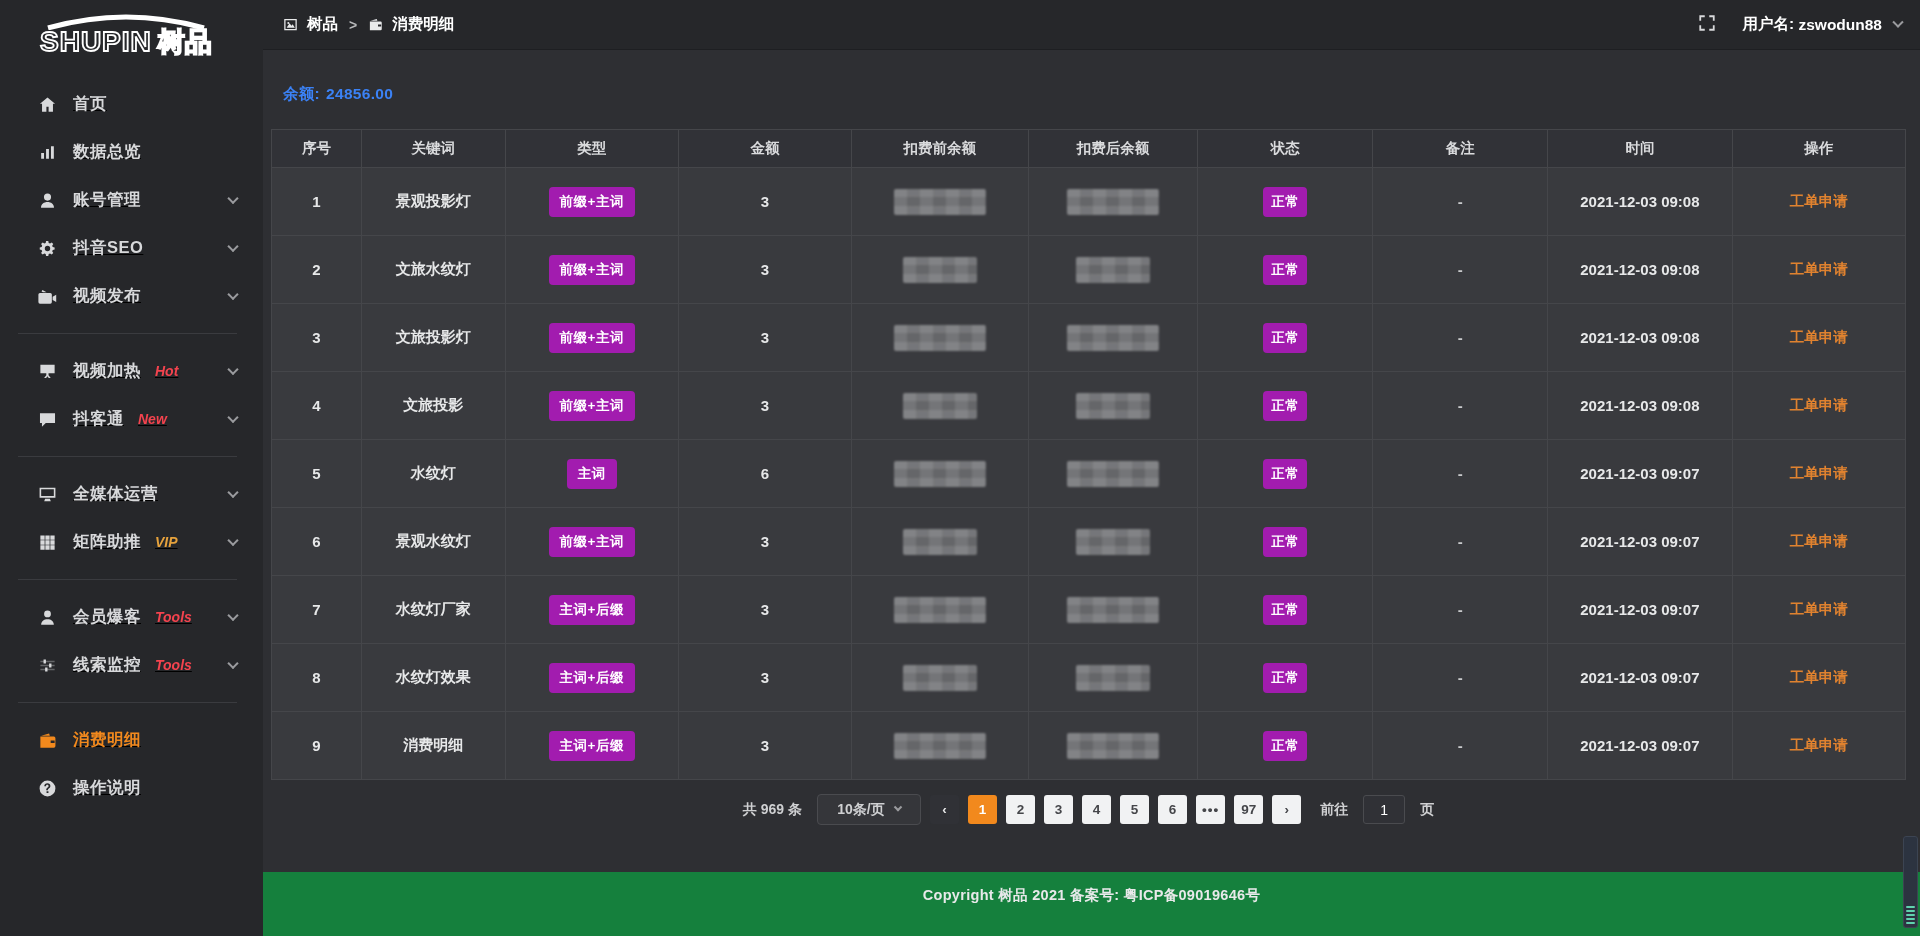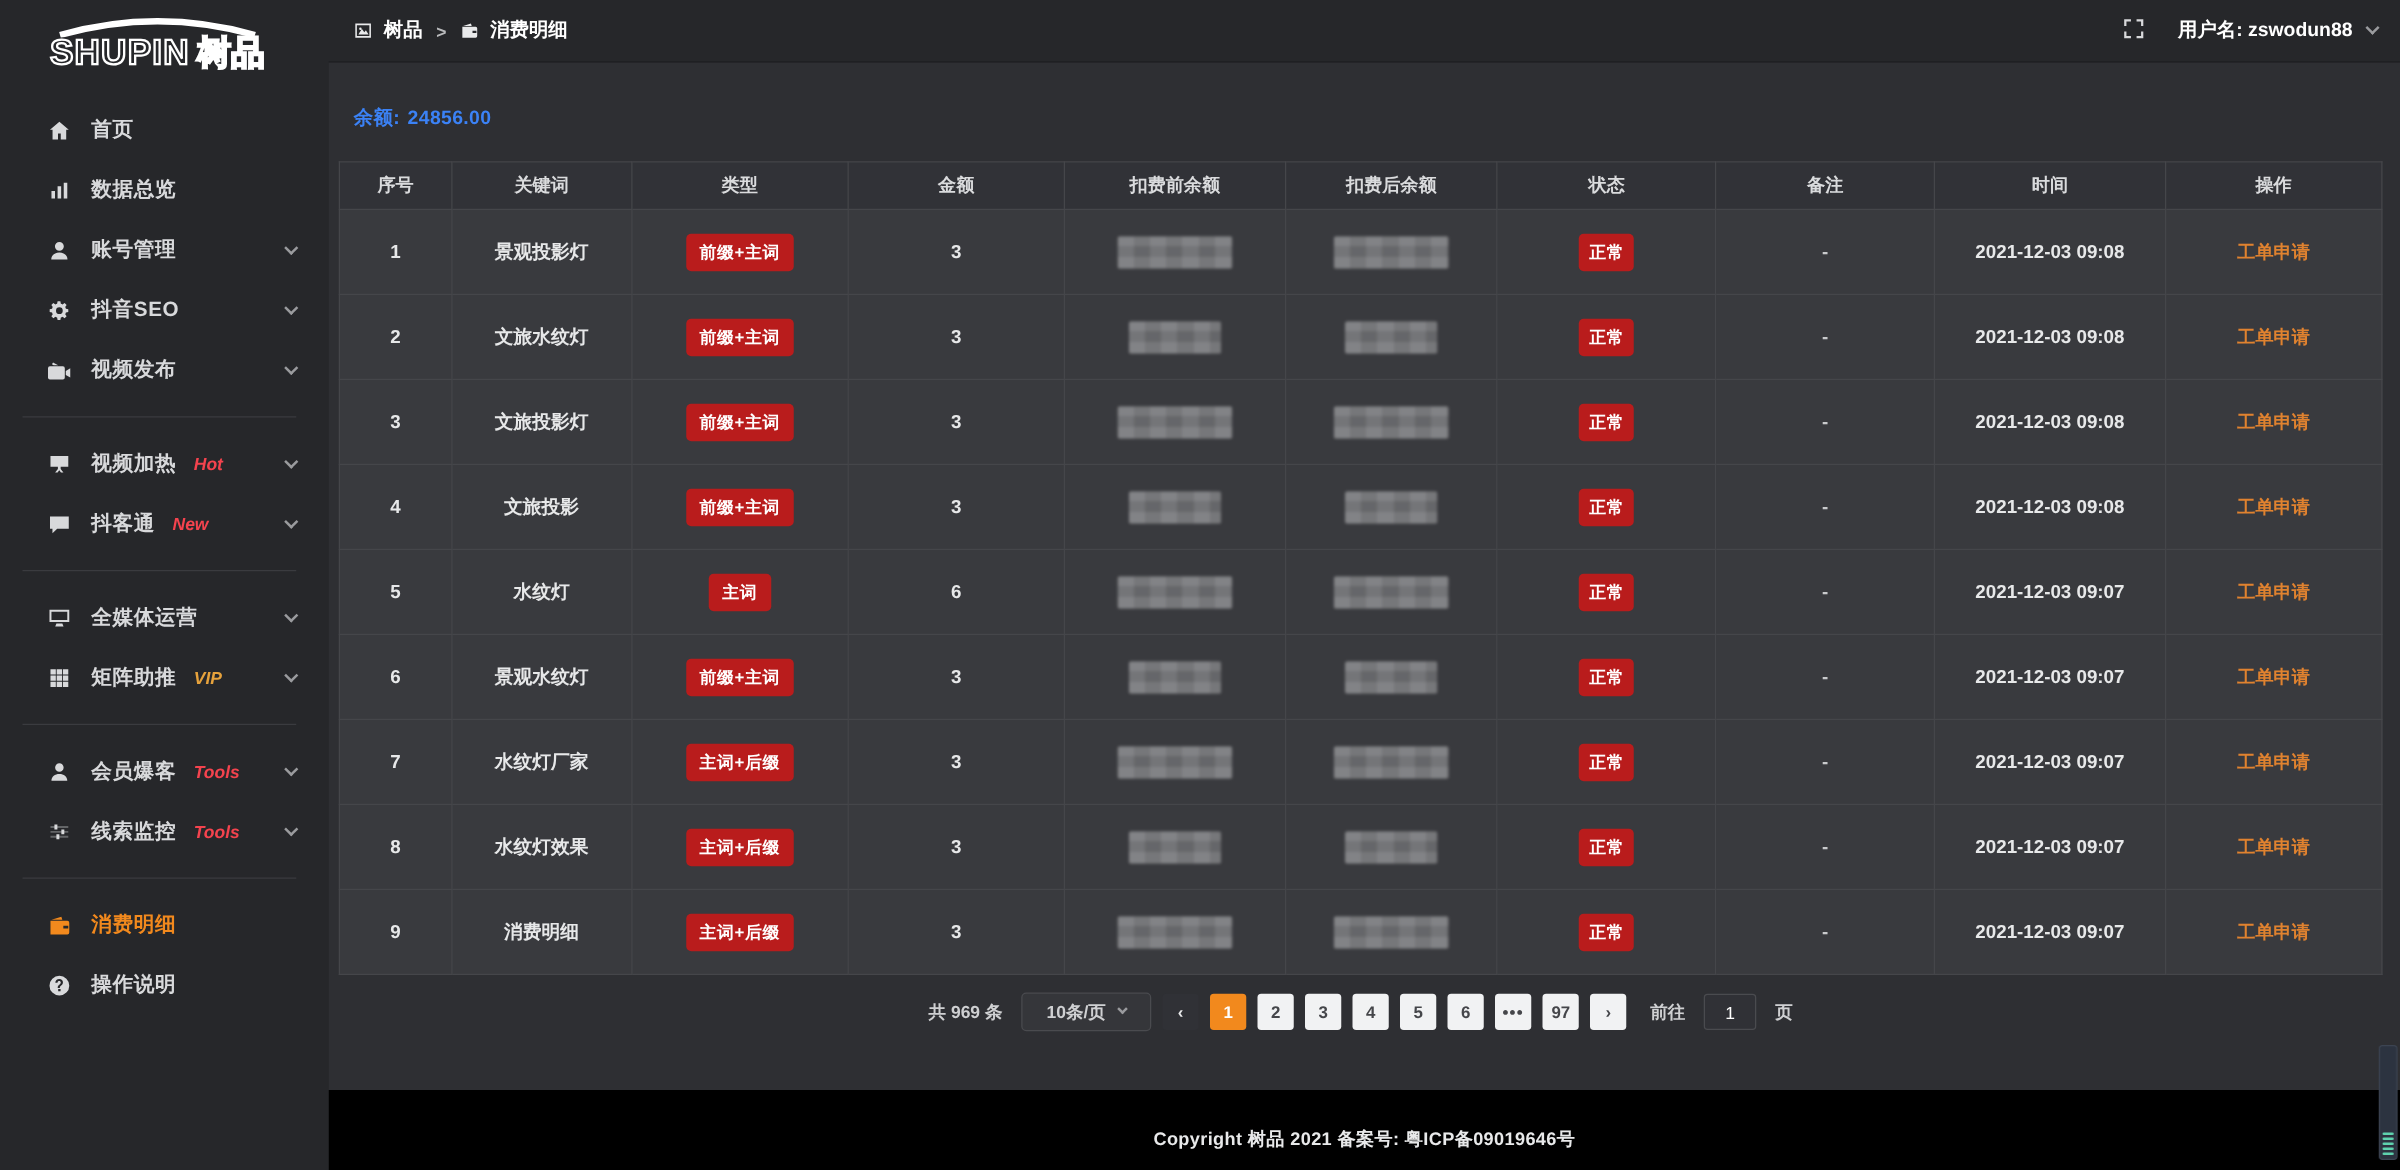--- a/index.html
+++ b/index.html
@@ -10,21 +10,21 @@
   
   .sidebar { width:263px; background:#26272a; flex:none; display:flex; flex-direction:column; }
   .logo { padding:10px 0 6px 40px; margin-bottom:14px; }
   .logo-arc { display:block; margin-left:2px; margin-bottom:-6px; }
   .logo-line { display:flex; align-items:baseline; gap:6px; white-space:nowrap; }
   .logo-en { font-size:28px; font-weight:800; letter-spacing:1px; color:#fff; }
   .logo-cn { font-size:27px; font-weight:800; color:#fff; }
   @supports (-webkit-text-stroke: 1px #fff) {
     .logo-en,.logo-cn { color:transparent; -webkit-text-stroke:1.8px #fff; }
   }
-  .menu { flex:1; }
+  .menu { flex:1;text-decoration:underline; }
   .side-item { position:relative; height:48px; display:flex; align-items:center;
     padding-left:38px; color:#d8d9db; cursor:pointer; }
   .side-item .icon { width:19px; height:19px; margin-right:16px; flex:none; }
   .side-item .icon svg { width:100%; height:100%; fill:currentColor; }
   .side-label { font-size:16.5px; font-weight:600; letter-spacing:.5px; }
   .side-tag { font-size:14px; font-weight:700; font-style:italic; margin-left:14px; }
   .side-item.active { color:#f2891d; }
   .chev { position:absolute; right:26px; top:50%; width:8px; height:8px;
     border-right:2px solid #9a9b9e; border-bottom:2px solid #9a9b9e;
     transform:translateY(-70%) rotate(45deg); }
@@ -46,21 +46,21 @@
 
   .content { flex:1; padding:34px 14px 0 8px; }
   .balance { color:#3b82f6; font-size:15.5px; font-weight:700; margin:0 0 24px 12px; letter-spacing:.3px; }
   .balance b { margin-left:6px; }
 
   
   table { width:100%; border-collapse:collapse; table-layout:fixed; }
   th,td { border:1px solid #45464a; text-align:center; vertical-align:middle; }
   thead th { background:#313237; color:#dadbdd; font-size:14.5px; font-weight:700; height:38px; }
   tbody td { background:#393a3e; color:#e7e8e9; font-size:15px; font-weight:600; height:68px; }
-  .badge { display:inline-block; background:#b91c1c; color:#fff; font-size:13.5px; font-weight:700;
+  .badge { display:inline-block; background:#a21caf; color:#fff; font-size:13.5px; font-weight:700;
     padding:6px 11px; border-radius:4px; letter-spacing:.5px; }
   .badge.small { padding:6px 8px; }
   .blur-b { width:92px; height:26px; margin:0 auto; border-radius:2px; opacity:.8; filter:blur(1.2px);
     background:
       repeating-linear-gradient(0deg, rgba(255,255,255,.18) 0 9px, rgba(255,255,255,.04) 9px 18px),
       repeating-linear-gradient(90deg, #7e7f82 0 13px, #6b6c6f 13px 26px); }
   tr:nth-child(even) .blur-b { width:74px; }
   .remark { color:#c9cacc; font-weight:600; }
   .action-link { color:#e0822f; font-size:14.5px; font-weight:700; cursor:pointer; }
 
@@ -75,21 +75,21 @@
     background:#f1f2f3; color:#45464a; font-size:13.5px; font-weight:700; cursor:pointer;
     display:flex; align-items:center; justify-content:center; font-family:inherit; }
   .pg-btn.active { background:#f2891d; color:#fff; }
   .pg-btn.nav-prev { background:#303136; color:#e8e9ea; }
   .pg-btn.more { letter-spacing:1px; }
   .pg-goto { display:flex; align-items:center; gap:15px; margin-left:10px; }
   .pg-input { width:42px; height:29px; background:#303136; border:1px solid #4a4b4f; border-radius:3px;
     color:#fff; font-size:14px; text-align:center; font-family:inherit; }
 
   
-  .footer { height:64px; flex:none; background:#000000; display:flex; align-items:center;
+  .footer { height:64px; flex:none; background:#15803d; display:flex; 
     justify-content:center; padding-top:14px; }
   .footer-text { color:#e8e9ea; font-size:14.5px; font-weight:600; letter-spacing:.3px; }
 
   
   .float-widget { position:fixed; right:2px; bottom:8px; width:15px; height:92px;
     background:#2c3340; border:1px solid #3c4452; border-radius:3px; cursor:pointer;
     display:flex; flex-direction:column; justify-content:flex-end; padding:3px 2px; gap:2px; }
   .float-widget i { display:block; height:2px; background:#5fd2ae; border-radius:1px; }
 </style>
 </head>

